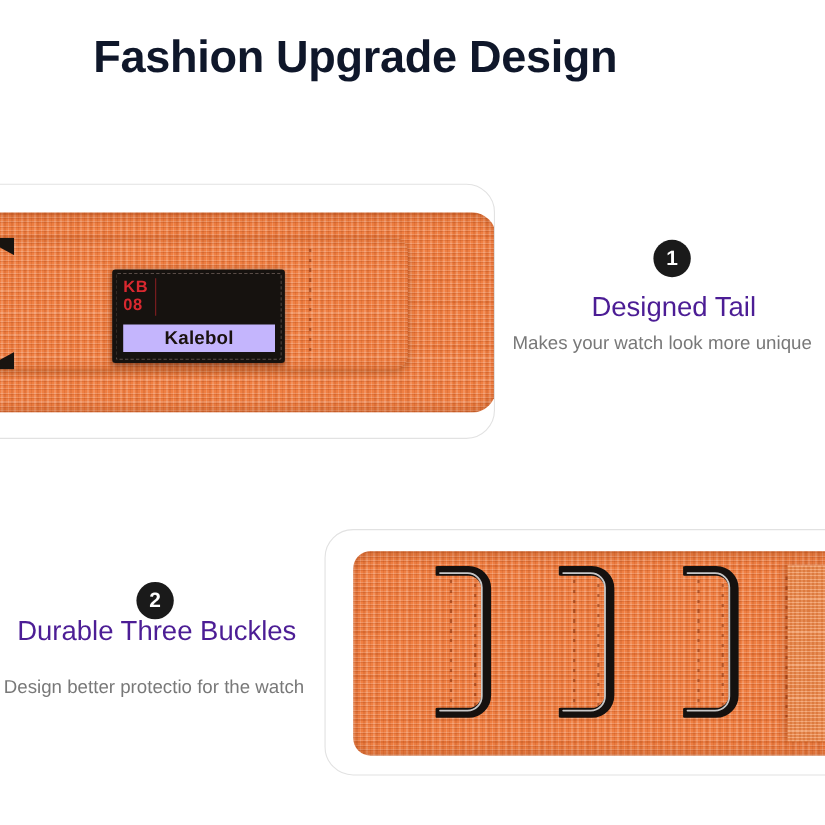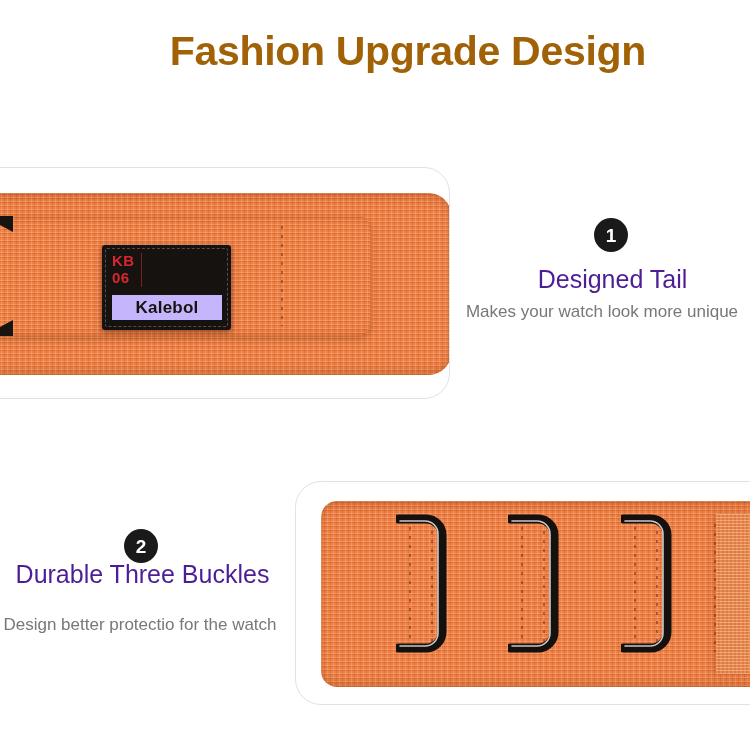--- a/index.html
+++ b/index.html
@@ -15,24 +15,24 @@
     font-family: "Liberation Sans", sans-serif;
     -webkit-font-smoothing: antialiased;
   }
 
   
   .page-title {
     position: absolute;
     left: 0;
     top: 29px;
     width: 646px;
-    text-align: right;
+    text-align: center;
     font-size: 41px;
     font-weight: bold;
-    color: #a16207;
+    color: #0f172a;
     letter-spacing: -0.3px;
     line-height: 1.1;
   }
 
   
   .photo-card {
     position: absolute;
     background: #ffffff;
     border: 1px solid #e2e2e2;
     box-sizing: border-box;
@@ -135,21 +135,21 @@
       rgba(130,45,10,0.00) 3px,
       rgba(130,45,10,0.00) 9px
     );
   }
 
   
   #brand-label {
     position: absolute;
     left: 161px;
     top: 77px;
-    width: 129px;
+    width: 157px;
     height: 85px;
     z-index: 8;
     background: #16120f;
     border-radius: 3px;
     box-shadow: 0 2px 6px rgba(60,20,5,0.55);
     overflow: hidden;
   }
   #brand-label::after { 
     content: "";
     position: absolute;
@@ -284,21 +284,21 @@
   <div class="tail-gap" id="tail-gap-bottom"></div>
 
   <div class="webbing" id="strap-tail"></div>
 
   <div class="stitch-line" style="left:340px; top:58px; width:2px; height:100px;"></div>
 
   <div id="brand-label">
     <div id="label-top-row">
       <div id="label-code">
         <span>KB</span>
-        <span>06</span>
+        <span>08</span>
       </div>
     </div>
     <div id="label-brand-bar">
       <span id="label-brand-text">Kalebol</span>
     </div>
   </div>
 </div>
 
 <div class="feature-badge" id="badge-1">1</div>
 <div class="feature-title" id="title-1">Designed Tail</div>

